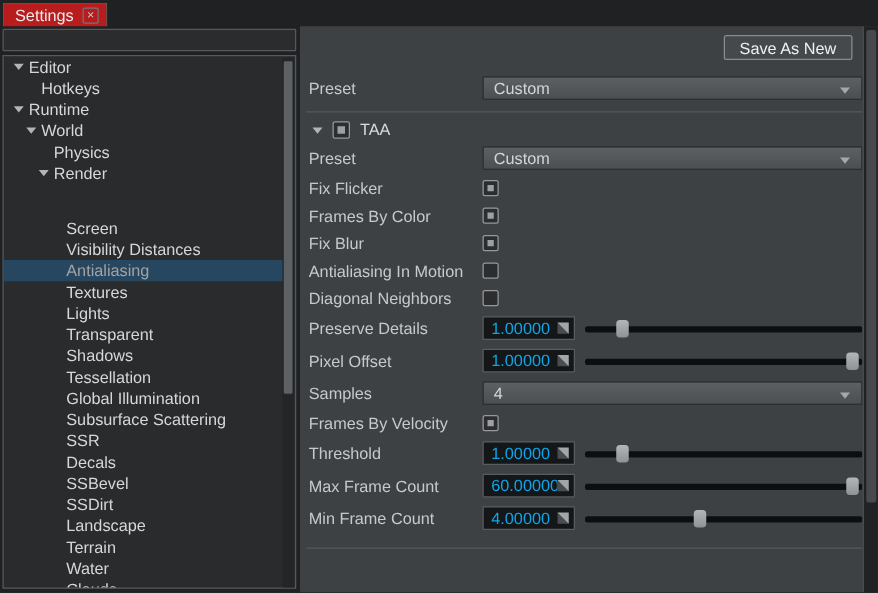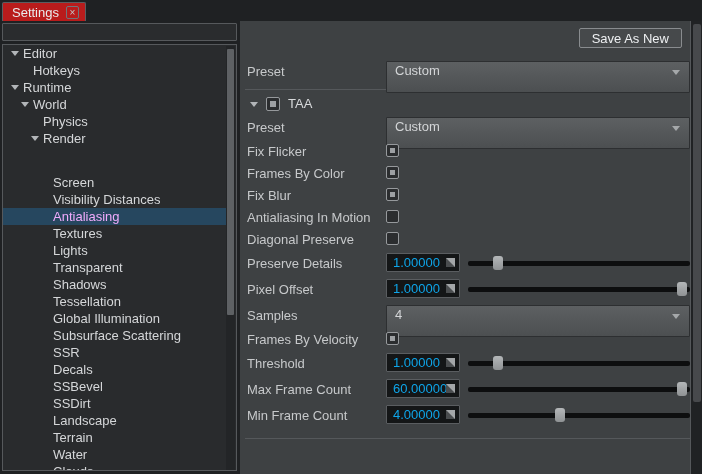--- a/index.html
+++ b/index.html
@@ -18,21 +18,21 @@
     color:#c3c6c8; font-size:10px; line-height:11px; text-align:center; margin-left:4px; }
 
   
   .filter-input { position:absolute; left:2px; top:23px; width:235px; height:18px;
     background:#2a2c2e; border:1px solid #56595c; color:#e0e2e4; font-size:12px;
     padding:0 5px; outline:none; border-radius:1px; }
   .tree { position:absolute; left:2px; top:44px; width:235px; height:427px;
     background:#292b2d; border:1px solid #56595c; overflow:hidden; }
   .titem { position:relative; height:17px; line-height:17px; width:224px;
     color:#d5d7d9; font-size:13px; white-space:nowrap; cursor:default; }
-  .titem.selected { background:#26475f; color:#f0abfc; }
+  .titem.selected { background:#26475f; color:#a3a3a3; }
   .ttri { position:absolute; top:6px; width:0; height:0;
     border-left:4px solid transparent; border-right:4px solid transparent;
     border-top:5px solid #b2b5b8; }
   .tree-scrollbar { position:absolute; top:1px; right:1px; width:9px; height:425px;
     background:#232527; }
   .tree-scrollbar .thumb { position:absolute; left:1px; top:3px; width:7px; height:266px;
     background:#5e6164; border-radius:1px; }
 
   
   .rpanel { position:absolute; left:240px; top:21px; width:462px; height:453px;
@@ -49,21 +49,21 @@
     color:#eef0f2; font-size:13px; font-family:"Liberation Sans",sans-serif; line-height:17px; }
 
   .row { position:relative; }
   .row .label { position:absolute; left:7px; top:50%; transform:translateY(-50%);
     color:#c7c9cb; font-size:13px; white-space:nowrap; }
   .row-dropdown { height:26px; }
   .row-checkbox { height:22px; }
   .row-slider { height:26px; }
   .row-preset1 { height:26px; margin-top:10px; }
 
-  .dropdown { position:absolute; left:146px; right:0; top:3px; height:32px;
+  .dropdown { position:absolute; left:146px; right:0; top:3px; height:19px;
     background:linear-gradient(#5d6062,#4c4f51); border:1px solid #2d2f31; border-radius:1px;
     color:#d3d5d7; font-size:13px; line-height:18px; padding-left:8px; }
   .dd-arrow { position:absolute; right:9px; top:8px; width:0; height:0;
     border-left:4px solid transparent; border-right:4px solid transparent;
     border-top:5px solid #a5a8aa; }
 
   .checkbox { position:absolute; left:146px; top:4px; width:13px; height:13px;
     background:#2b2d2f; border:1px solid #96999c; border-radius:2px; }
   .checkbox.checked::after { content:""; position:absolute; left:3px; top:3px;
     width:5px; height:5px; background:#9da0a3; }
@@ -178,21 +178,21 @@
           </div>
           <div class="row row-checkbox">
             <span class="label">Fix Blur</span>
             <span class="checkbox checked"></span>
           </div>
           <div class="row row-checkbox">
             <span class="label">Antialiasing In Motion</span>
             <span class="checkbox"></span>
           </div>
           <div class="row row-checkbox">
-            <span class="label">Diagonal Preserve</span>
+            <span class="label">Diagonal Neighbors</span>
             <span class="checkbox"></span>
           </div>
           <div class="row row-slider">
             <span class="label">Preserve Details</span>
             <div class="field">
               <span class="val">1.00000</span>
               <span class="drag-icon"></span>
             </div>
             <div class="slider">
               <div class="strack"></div>

